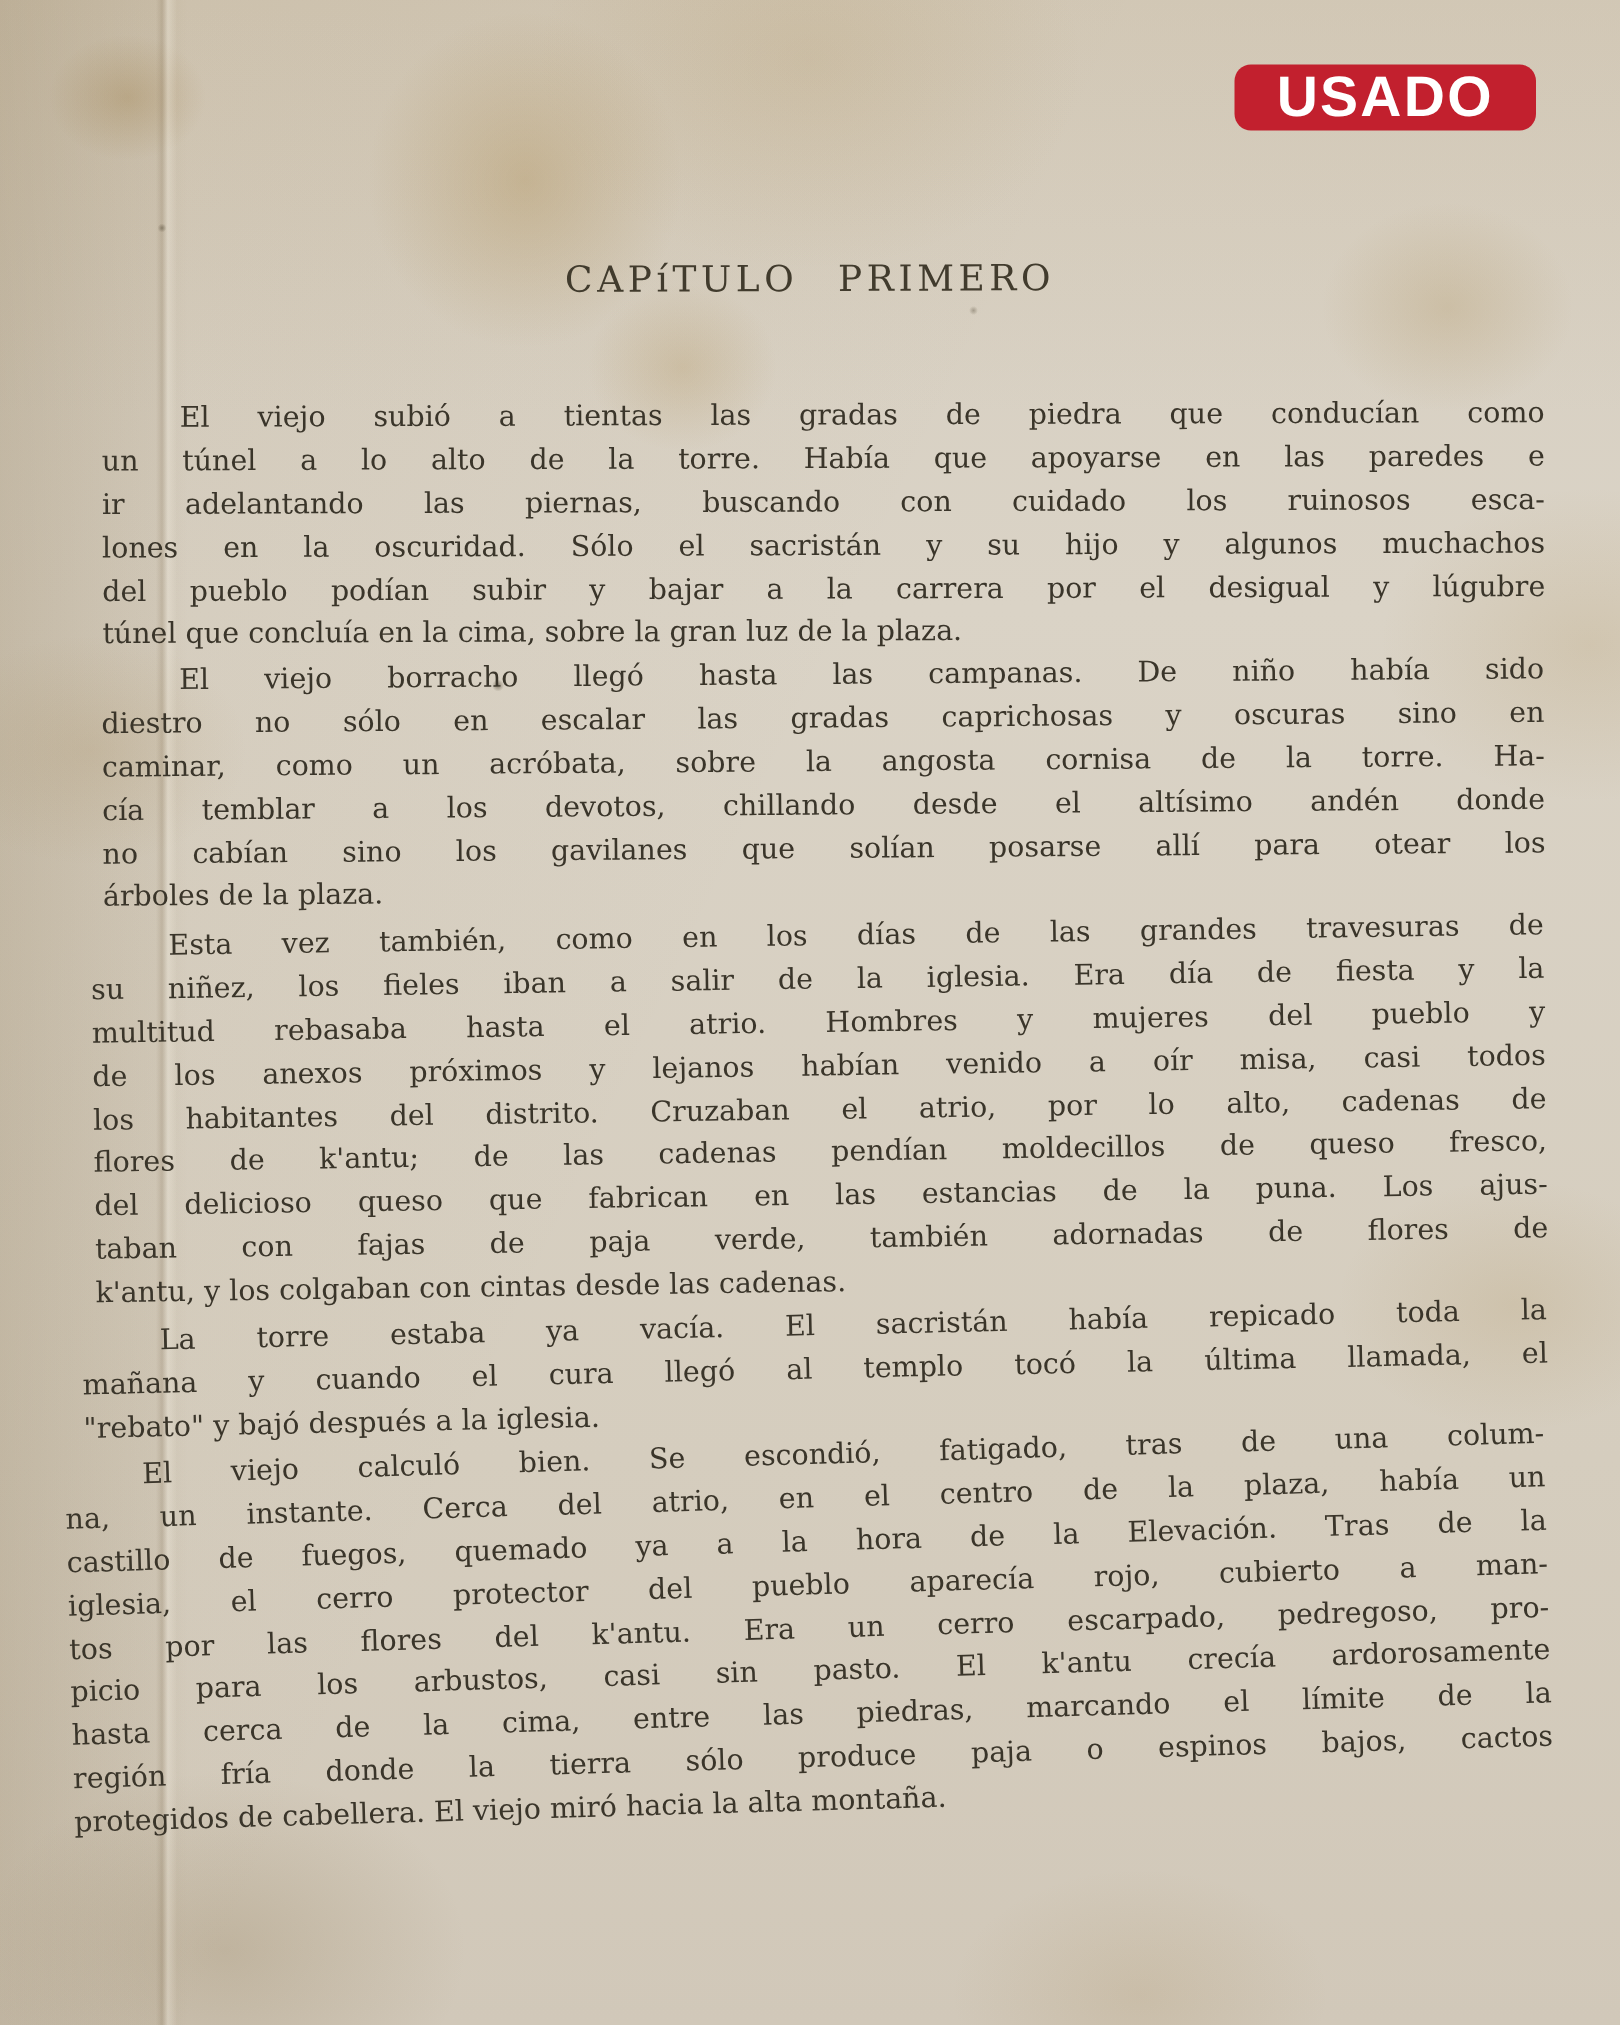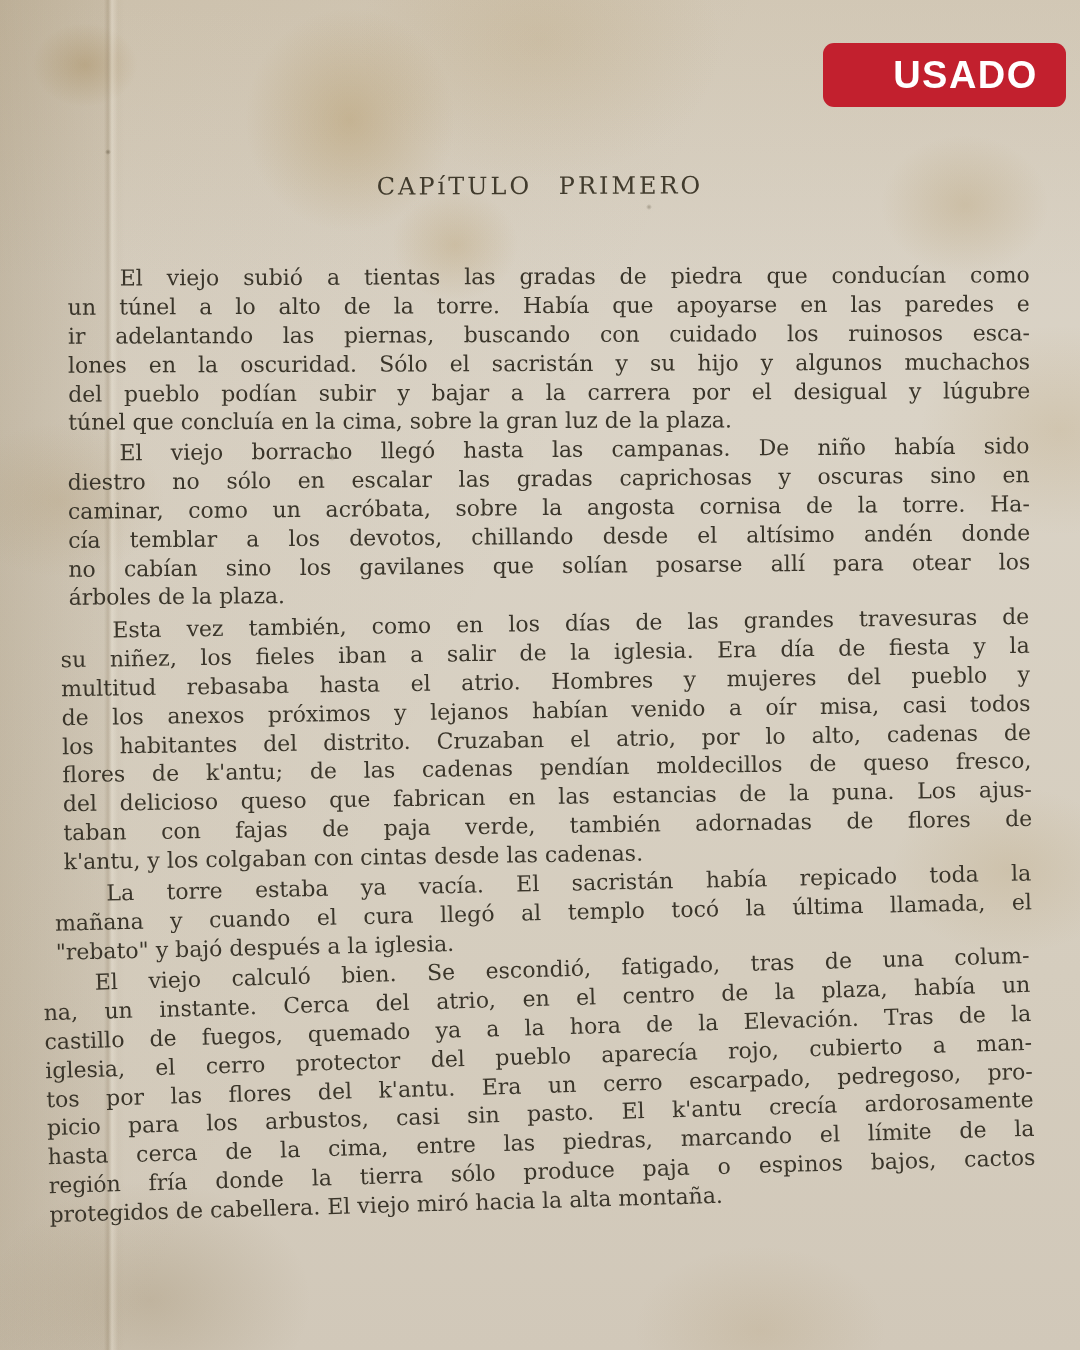--- a/index.html
+++ b/index.html
@@ -38,53 +38,52 @@
       radial-gradient(ellipse 260px 200px at 540px 40px, rgba(166,130,64,.14), rgba(166,130,64,0) 70%),
       linear-gradient(to right, rgba(135,115,80,.22), rgba(135,115,80,.12) 70px, rgba(135,115,80,.08) 105px, rgba(0,0,0,0) 125px),
       linear-gradient(to bottom, rgba(170,140,85,.10), rgba(0,0,0,0) 280px),
       linear-gradient(115deg, rgba(150,125,85,.10), rgba(0,0,0,0) 45%);
   }
   .badge {
     position: absolute;
     left: 823px;
     top: 43px;
     width: 201px;
-    height: 64px;
+    height: 44px;
     background: #c2202e;
     border-radius: 11px;
     color: #ffffff;
     font-family: "Liberation Sans", sans-serif;
     font-weight: 700;
     font-size: 38px;
     letter-spacing: 1.5px;
     display: flex;
     align-items: center;
     justify-content: center;
-    padding-left: 42px;
   }
   .chapter-title {
     position: absolute;
     top: 172px;
     left: 0;
     width: 100%;
     text-align: center;
     font-size: 24px;
     font-weight: 400;
     letter-spacing: 3px;
     word-spacing: 16px;
     color: #413b2d;
     transform: rotate(-0.2deg);
   }
   .body-text {
     position: absolute;
     top: 263px;
     left: 68px;
     right: 50px;
     color: #3a352a;
-    font-size: 22px;
+    font-size: 19px;
   }
   .para { margin: 0; }
   .para .line {
     height: 28.9px;
     line-height: 28.9px;
     text-align: justify;
     text-align-last: justify;
     text-justify: inter-word;
     white-space: nowrap2; 
   }

